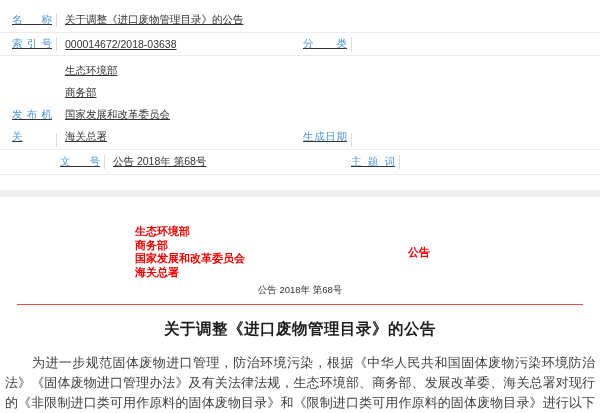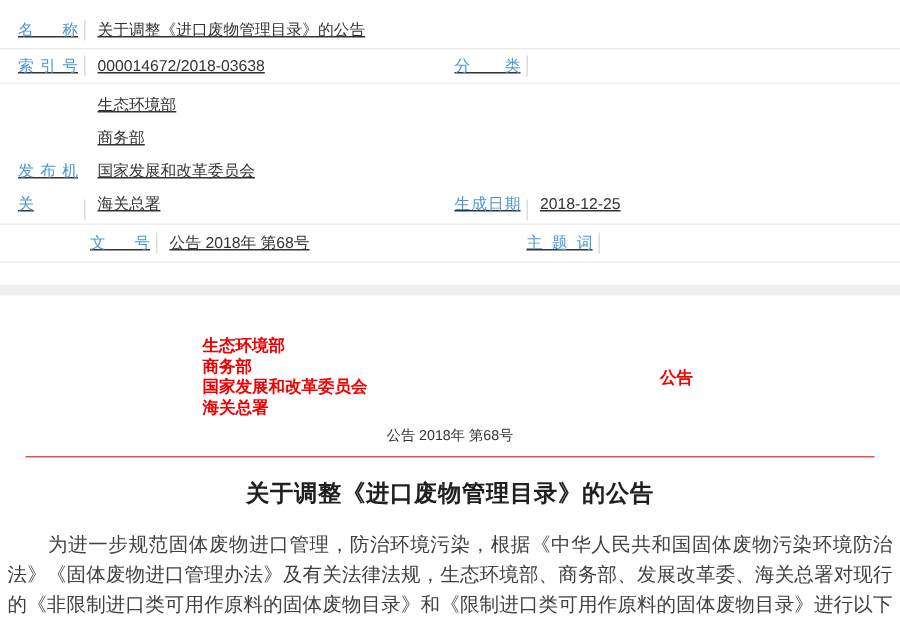--- a/index.html
+++ b/index.html
@@ -47,21 +47,21 @@
   
   .band{margin-top:15px;height:7px;background:var(--band);}
   
   .letterhead{position:relative;margin-top:28px;}
   .agencies{
     margin-left:135px;
     color:var(--red_text);font-weight:bold;
     font-size:11px;line-height:13.5px;
   }
   .gonggao-right{
-    position:absolute;left:440px;top:50%;transform:translateY(-50%);
+    position:absolute;left:408px;top:50%;transform:translateY(-50%);
     color:var(--red_text);font-weight:bold;font-size:11px;
   }
   .docnum{margin-top:5px;text-align:center;font-size:9.5px;color:var(--text_dark);}
   .redline{border:none;border-top:1px solid var(--red_line);margin:7px 17px 0 17px;height:0;}
   .doc-title{
     margin-top:14px;text-align:center;
     font-size:15.5px;font-weight:bold;color:#1f1f1f;
     letter-spacing:0.5px;
   }
   .body-p{
@@ -94,21 +94,20 @@
     <span class="lbl">发布机关</span>
     <span class="vdiv"></span>
     <span class="agency-lines">
       <span class="agency-line" style="display:block">生态环境部</span>
       <span class="agency-line" style="display:block">商务部</span>
       <span class="agency-line" style="display:block">国家发展和改革委员会</span>
       <span class="agency-line" style="display:block">海关总署</span>
     </span>
     <span class="lbl" style="width:44px;">生成日期</span>
     <span class="vdiv"></span>
-    <span class="val val2">2018-12-25</span>
   </div>
 
   <div class="mrow r4">
     <span class="lbl">文号</span>
     <span class="vdiv"></span>
     <span class="val val1">公告 2018年 第68号</span>
     <span class="lbl" style="margin-left:12px;width:44px;">主题词</span>
     <span class="vdiv"></span>
     <span class="val"></span>
   </div>

